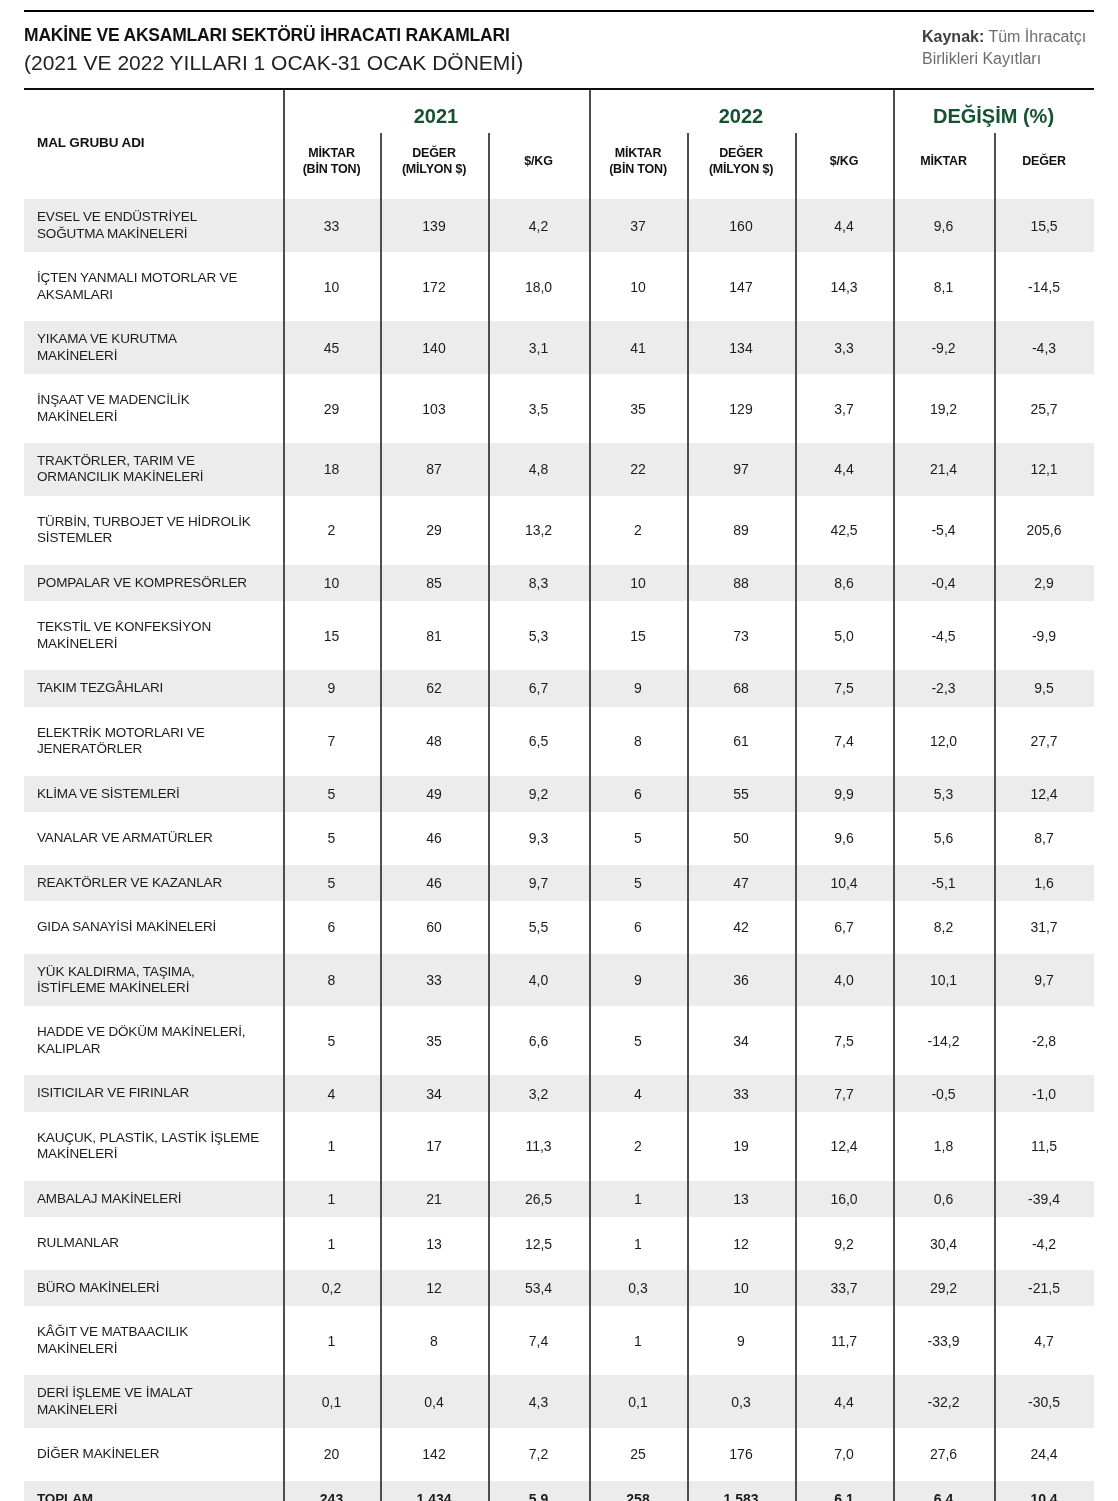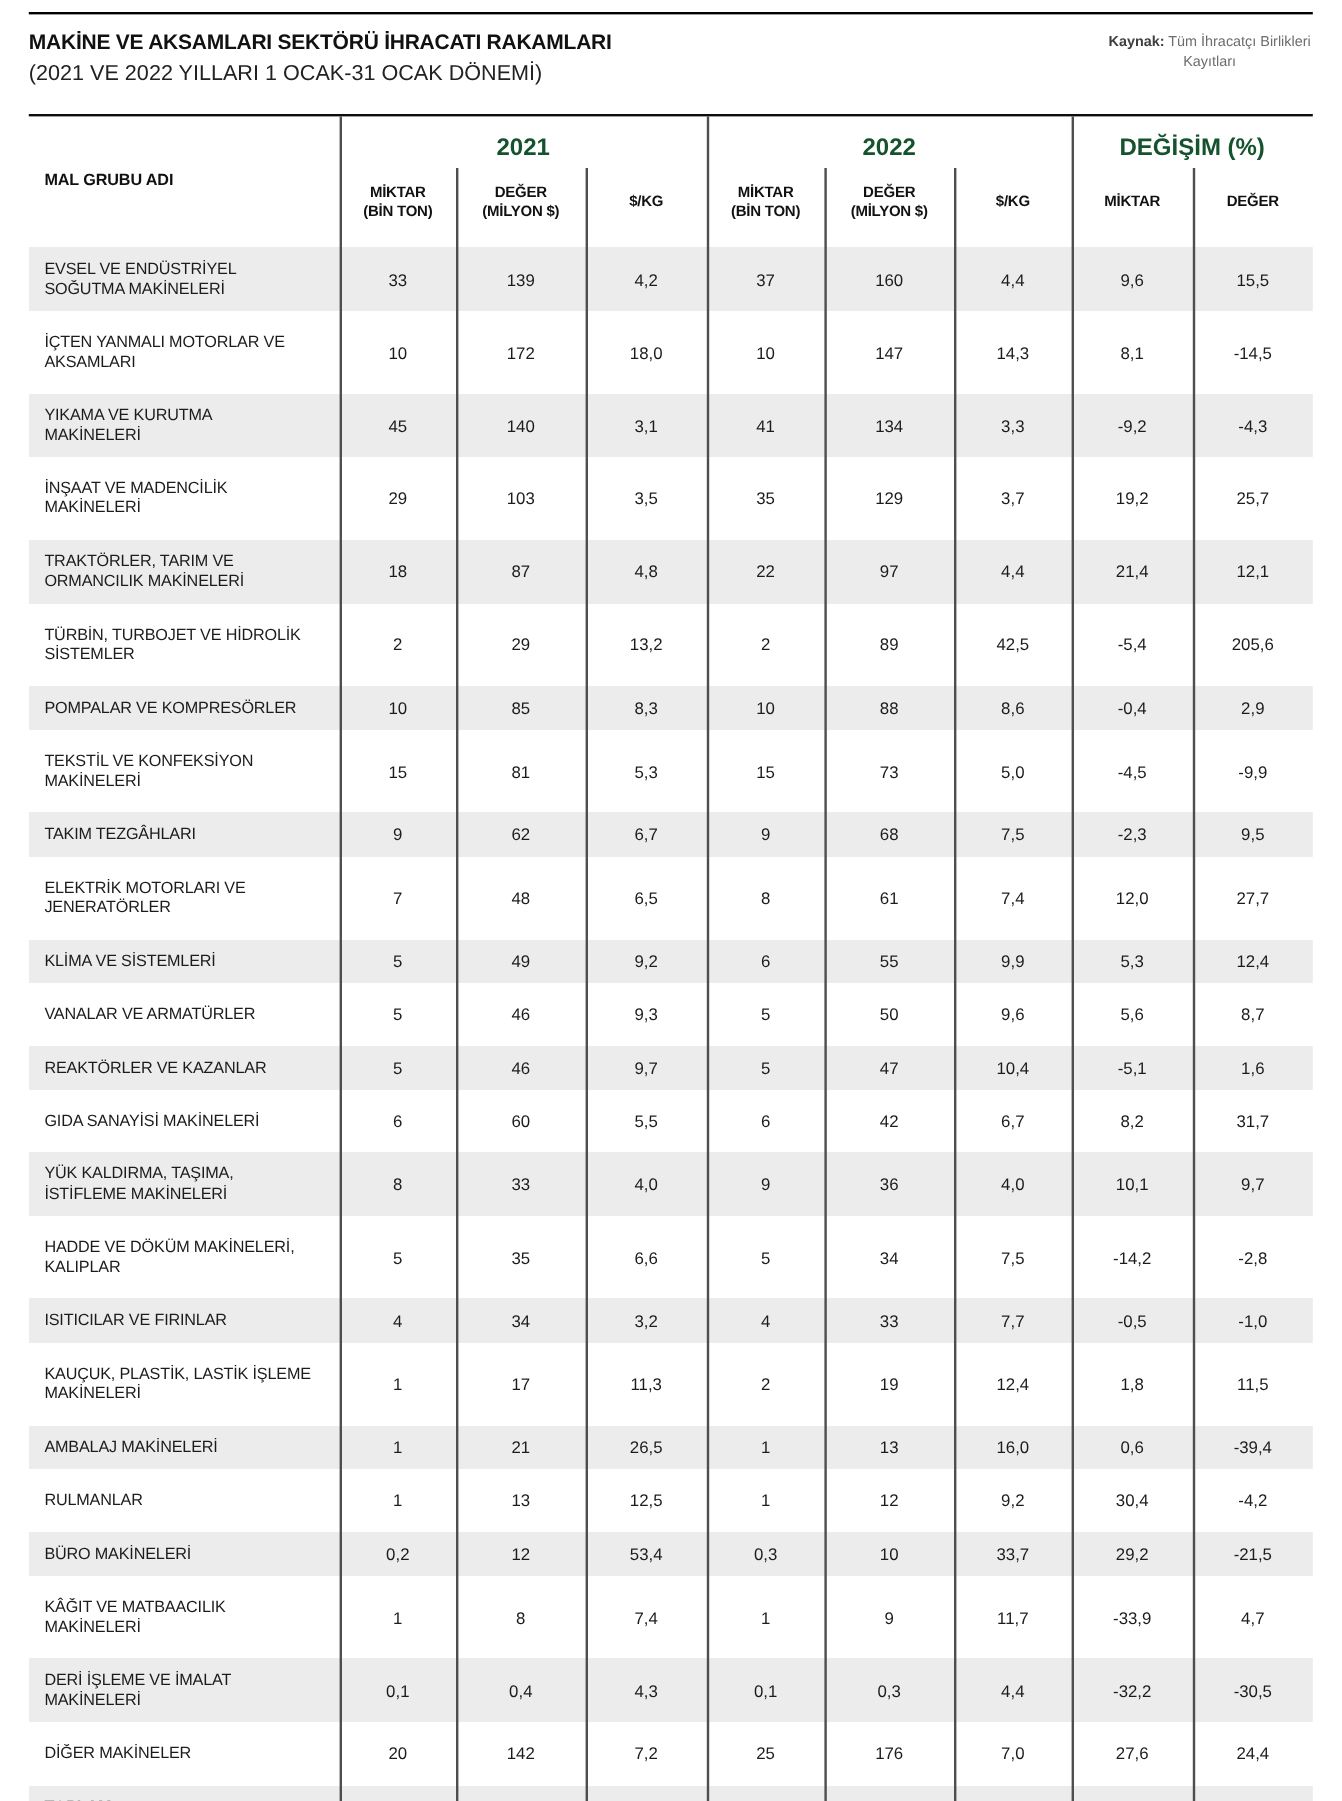--- a/index.html
+++ b/index.html
@@ -5,27 +5,27 @@
   html,body{margin:0;padding:0;background:#fff;}
   body{
     width:1118px;height:1501px;
     font-family:"Liberation Sans","DejaVu Sans",sans-serif;
     color:#1c1c1c;
     -webkit-font-smoothing:antialiased;
     overflow:hidden;
   }
   .page{padding:0 24px;}
   .top-rule{margin-top:10px;height:2px;background:#000;}
-  .masthead{display:flex;justify-content:space-between;align-items:flex-start;margin:13px 0 22px;}
+  .masthead{display:flex;justify-content:space-between;align-items:flex-start;margin:13px 0 11px;}
   .titles h1{
     margin:0;font-size:17.5px;font-weight:800;letter-spacing:-0.2px;color:#111;
     line-height:1.25;
   }
-  .subtitle{font-size:18px;font-weight:400;color:#222;line-height:1.35;margin-top:2px;}
-  .source{width:172px;text-align:center;font-size:12px;line-height:1.4;color:#6d6d6d;margin-top:1px;}
+  .subtitle{font-size:21px;font-weight:400;color:#222;line-height:1.35;margin-top:2px;}
+  .source{width:172px;text-align:left;font-size:16px;line-height:1.4;color:#6d6d6d;margin-top:1px;}
   .src-label{font-weight:700;color:#3f3f3f;}
   
   .table{
     position:relative;
     border-top:2px solid #0d0d0d;
     border-bottom:2px solid #0d0d0d;
   }
   .thead{
     display:grid;
     grid-template-columns:259px 97px 108px 101px 98px 108px 98px 101px 100px;

